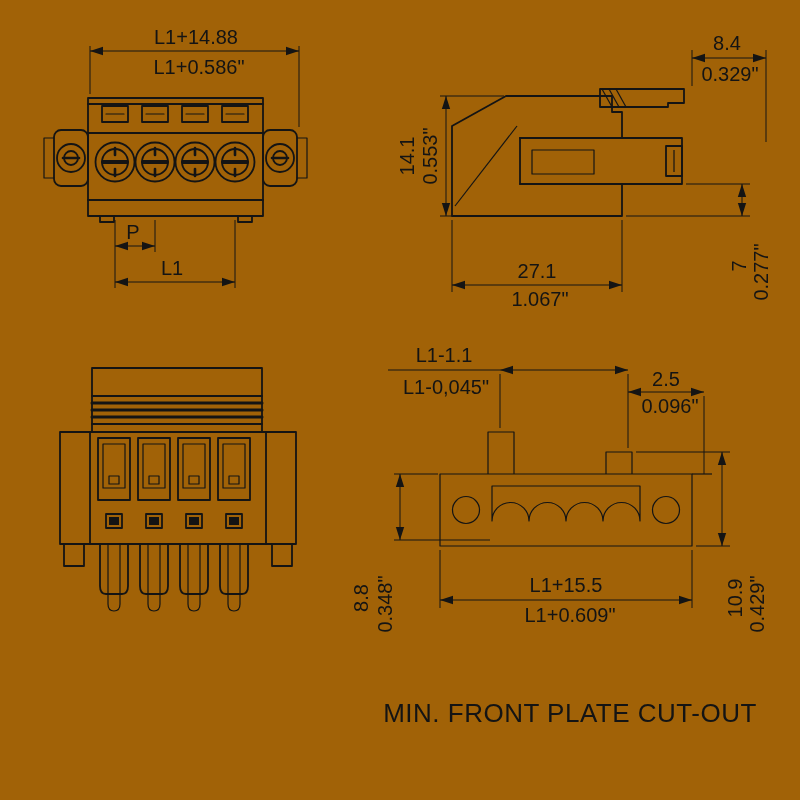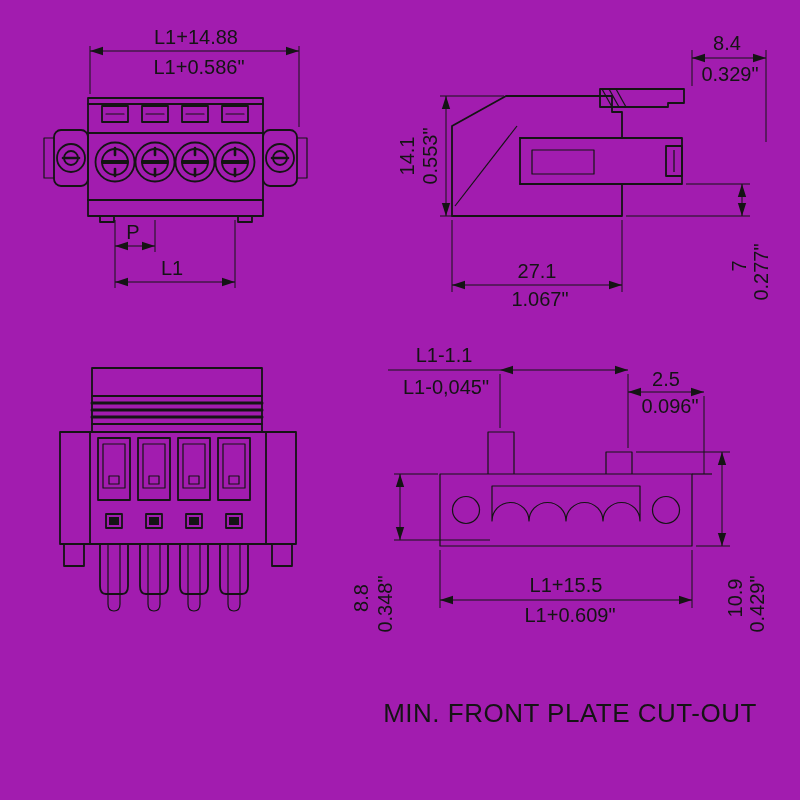--- a/index.html
+++ b/index.html
@@ -1,16 +1,16 @@
 <!DOCTYPE html>
 <html><head>
 <meta charset="utf-8">
 <style>
   html,body{margin:0;padding:0;background:#ffffff;width:800px;height:800px;overflow:hidden;}
-  .stage{position:relative;width:800px;height:800px;background:#a21caf;}
+  .stage{position:relative;width:800px;height:800px;background:#a16207;}
   svg text{font-family:"Liberation Sans","DejaVu Sans",sans-serif;font-size:20px;fill:#141414;}
   svg text.cap{font-size:26px;letter-spacing:0.5px;}
   .obj{stroke:#141414;stroke-width:1.8;fill:none;stroke-linejoin:round;stroke-linecap:round;}
   .obj2{stroke:#141414;stroke-width:1.2;fill:none;stroke-linejoin:round;}
   .dim{stroke:#141414;stroke-width:1;fill:none;}
 </style>
 </head>
 <body>
 
 <div class="stage">

